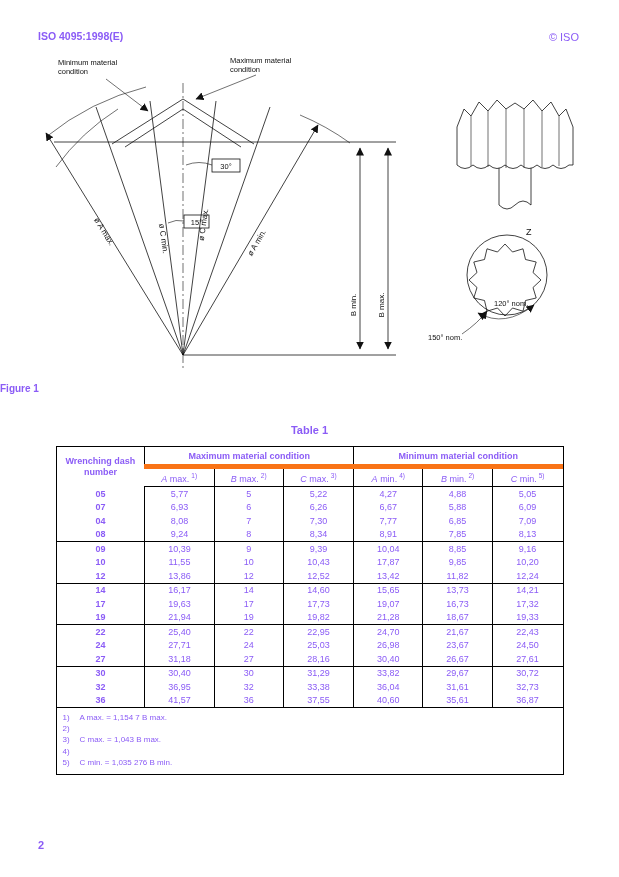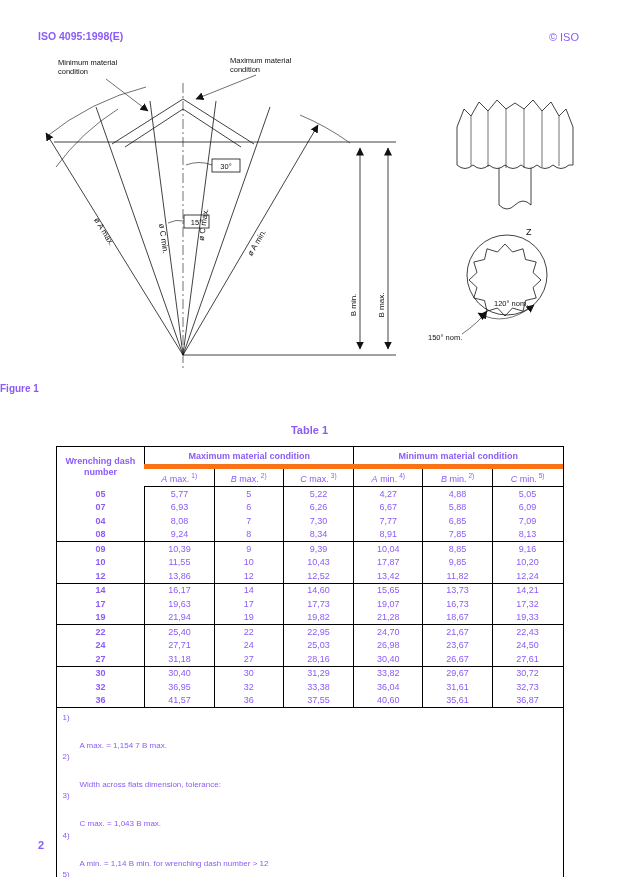--- a/index.html
+++ b/index.html
@@ -23,21 +23,21 @@
   th.sub{font-weight:normal;}
   th.sub i{font-style:italic;}
   th.sub sup{font-size:6.5px;margin-left:2px;}
   thead tr:last-child th{border-bottom:1px solid #000;}
   tbody td{height:11.5px;}
   tbody tr.group-start td{border-top:1px solid #000;margin-left:12px;}
   td.dash{font-weight:bold;}
   .fn{border-top:1px solid #000;padding:4px 8px 5px 6px;font-size:8px;line-height:1.28;}
   .fn-row{display:flex;margin:1px 0;}
   .fn-num{width:17px;flex:none;}
-  .fn-body{flex:1;margin-top:28px;}
+  .fn-body{flex:1;}
   .fn-dash{margin-left:16px;}
   .page-num{position:absolute;left:38px;bottom:26px;font-weight:bold;font-size:11px;}
   text{fill:#111;stroke:none;font-family:"Liberation Sans",sans-serif;}
 </style>
 </head>
 <body>
 
 <div class="page">
 
   <div class="doc-header">
@@ -305,33 +305,31 @@
     <div class="fn">
         <div class="fn-row">
           <span class="fn-num">1)</span>
           <div class="fn-body">
             <div>A max. = 1,154 7 B max.</div>
           </div>
         </div>
         <div class="fn-row">
           <span class="fn-num">2)</span>
           <div class="fn-body">
-            <div>Width across flats dimension, tolerance:</div>
           </div>
         </div>
         <div class="fn-row">
           <span class="fn-num">3)</span>
           <div class="fn-body">
             <div>C max. = 1,043 B max.</div>
           </div>
         </div>
         <div class="fn-row">
           <span class="fn-num">4)</span>
           <div class="fn-body">
-            <div>A min. = 1,14 B min. for wrenching dash number &gt; 12</div>
           </div>
         </div>
         <div class="fn-row">
           <span class="fn-num">5)</span>
           <div class="fn-body">
             <div>C min. = 1,035 276 B min.</div>
           </div>
         </div>
       </div>
   </div>

